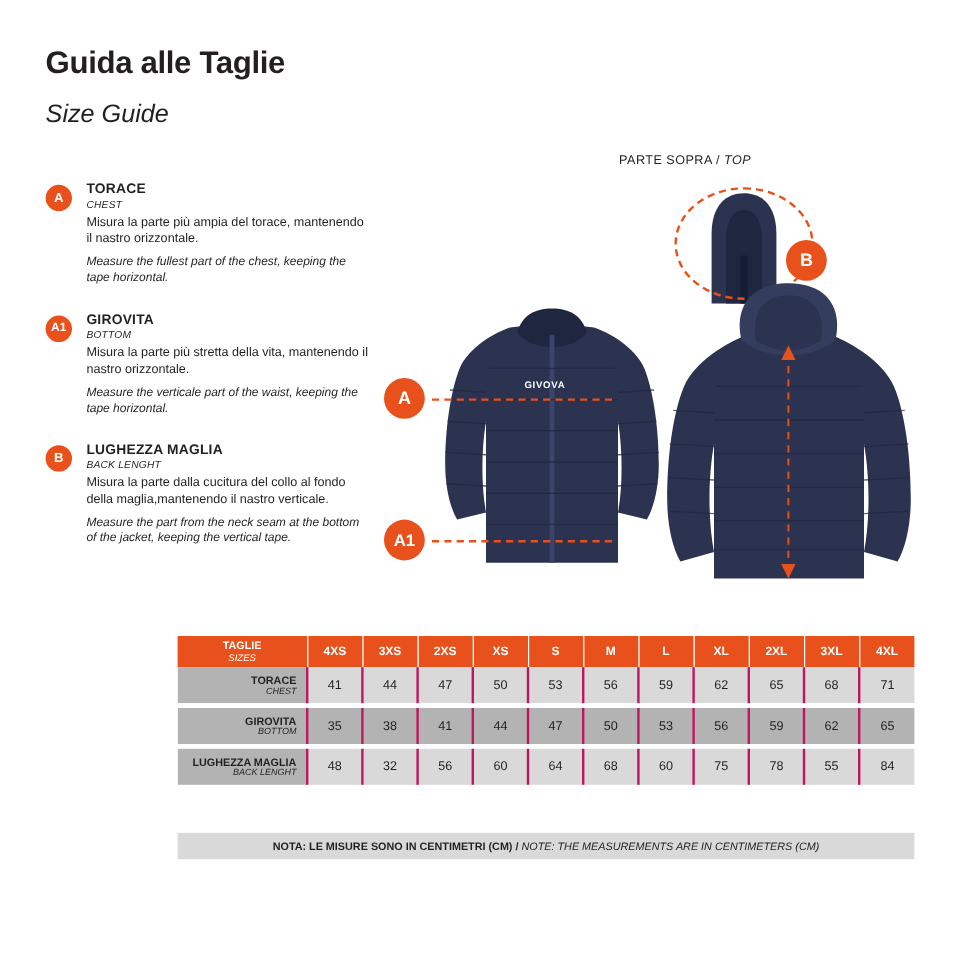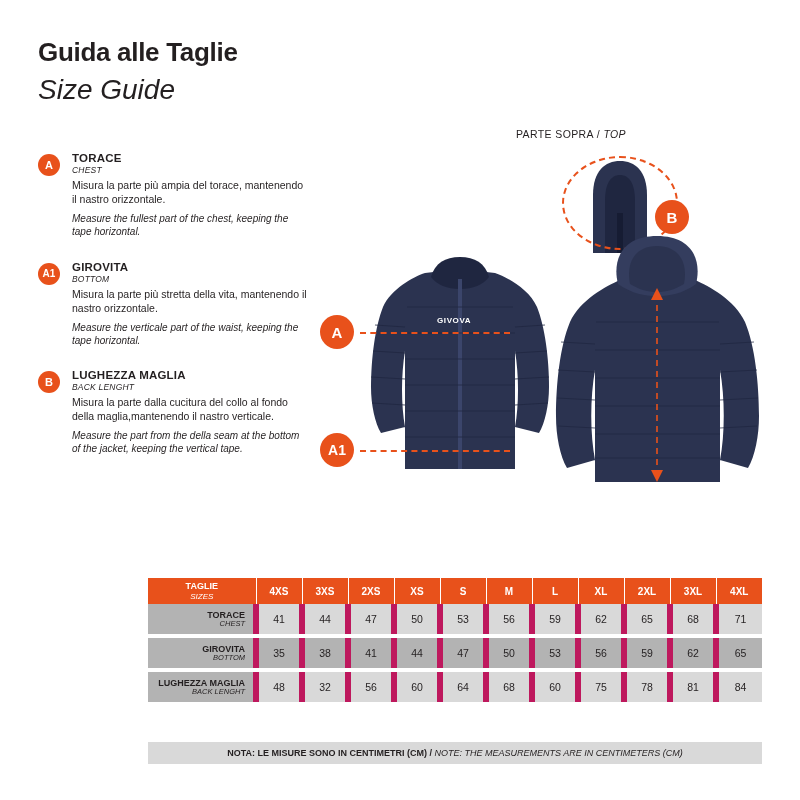--- a/index.html
+++ b/index.html
@@ -9,21 +9,21 @@
     font-family:"Liberation Sans", sans-serif;
     color:#231f20;
     overflow:hidden;
     position:relative;
   }
   .page{position:relative;width:664px;height:800px;}
 
   
   .title-block{position:absolute;left:38px;top:38px;}
   .title-main{font-size:26px;font-weight:bold;letter-spacing:-0.3px;line-height:1.15;}
-  .title-sub{font-size:28px;font-style:italic;font-weight:normal;line-height:1.2;margin-top:5px;}
+  .title-sub{font-size:21px;font-style:italic;font-weight:normal;line-height:1.2;margin-top:15px;}
 
   
   .parte-sopra{
     position:absolute;right:38px;top:128px;
     font-size:10.5px;letter-spacing:0.4px;color:#231f20;text-align:right;
   }
   .parte-sopra .it{font-weight:normal;}
   .parte-sopra .en{font-style:italic;}
 
   
@@ -61,21 +61,21 @@
 
   .dash-h{
     position:absolute;height:0;border-top:2px dashed #e8511b;
   }
   .dash-circle{
     position:absolute;border:2px dashed #e8511b;border-radius:50%;
   }
 
   
   .table-wrap{position:absolute;left:38px;top:530px;width:724px;}
-  table{border-collapse:collapse;width:724px;table-layout:fixed;margin-top:48px;}
+  table{border-collapse:collapse;width:724px;table-layout:fixed;}
   td,th{padding:0;margin:0;}
 
   .hdr-blank{width:110px;background:#ffffff;}
   .hdr-taglie{
     background:#e8511b;color:#fff;text-align:center;
     font-size:9px;font-weight:bold;line-height:1.15;
     height:26px;width:108px;
   }
   .hdr-taglie .en{font-style:italic;font-weight:normal;font-size:8px;}
   .hdr-size{
@@ -90,21 +90,21 @@
     font-size:9px;font-weight:bold;line-height:1.1;
     background:#ffffff;width:110px;
   }
   .namecell{
     background:#b3b3b3;text-align:right;padding-right:8px;
     font-size:9px;font-weight:bold;line-height:1.15;width:108px;
   }
   .namecell .en{font-style:italic;font-weight:normal;font-size:7.5px;display:block;}
   .val{
     text-align:center;font-size:10.5px;
-    border-left:6px solid #be185d;
+    border-left:2px solid #be185d;
   }
   .band-light{background:#d9d9d9;}
   .band-dark{background:#b3b3b3;}
   .nota{
     margin-top:0;background:#d9d9d9;text-align:center;
     font-size:9px;font-weight:bold;padding:6px 0;
   }
   .nota .en{font-style:italic;font-weight:normal;}
   .spacer-row td{height:4px;background:#ffffff;}
 </style>
@@ -138,21 +138,21 @@
       <div class="lg-title-en">BOTTOM</div>
       <div class="lg-desc">Misura la parte più stretta della vita, mantenendo il nastro orizzontale.</div>
       <div class="lg-desc-en">Measure the verticale part of the waist, keeping the tape horizontal.</div>
     </div>
 
     <div class="legend-item">
       <div class="badge">B</div>
       <div class="lg-title">LUGHEZZA MAGLIA</div>
       <div class="lg-title-en">BACK LENGHT</div>
       <div class="lg-desc">Misura la parte dalla cucitura del collo al fondo della maglia,mantenendo il nastro verticale.</div>
-      <div class="lg-desc-en">Measure the part from the della seam at the bottom of the jacket, keeping the vertical tape.</div>
+      <div class="lg-desc-en">Measure the part from the neck seam at the bottom of the jacket, keeping the vertical tape.</div>
     </div>
 
   </div>
 
   <div class="illus">
 
     <svg class="hood-detail" width="130" height="100" viewBox="0 0 130 100">
       <path d="M38 98 L38 40 C38 16 50 6 65 6 C80 6 92 16 92 40 L92 98 Z" fill="#2b3350"></path>
       <path d="M50 98 L50 46 C50 28 56 20 65 20 C74 20 80 28 80 46 L80 98 Z" fill="#1f2640"></path>
       <path d="M62 98 L62 58 L68 58 L68 98 Z" fill="#161c33"></path>
@@ -308,21 +308,21 @@
           </td>
           <td class="val band-light">48</td>
           <td class="val band-light">32</td>
           <td class="val band-light">56</td>
           <td class="val band-light">60</td>
           <td class="val band-light">64</td>
           <td class="val band-light">68</td>
           <td class="val band-light">60</td>
           <td class="val band-light">75</td>
           <td class="val band-light">78</td>
-          <td class="val band-light">81</td>
+          <td class="val band-light">55</td>
           <td class="val band-light">84</td>
         </tr>
       </tbody>
     </table>
 
     <div class="nota" style="margin-left:110px;width:614px;margin-top:40px;">
       <span>NOTA: LE MISURE SONO IN CENTIMETRI (CM)</span><span> / </span><span class="en">NOTE: THE MEASUREMENTS ARE IN CENTIMETERS (CM)</span>
     </div>
   </div>
 

